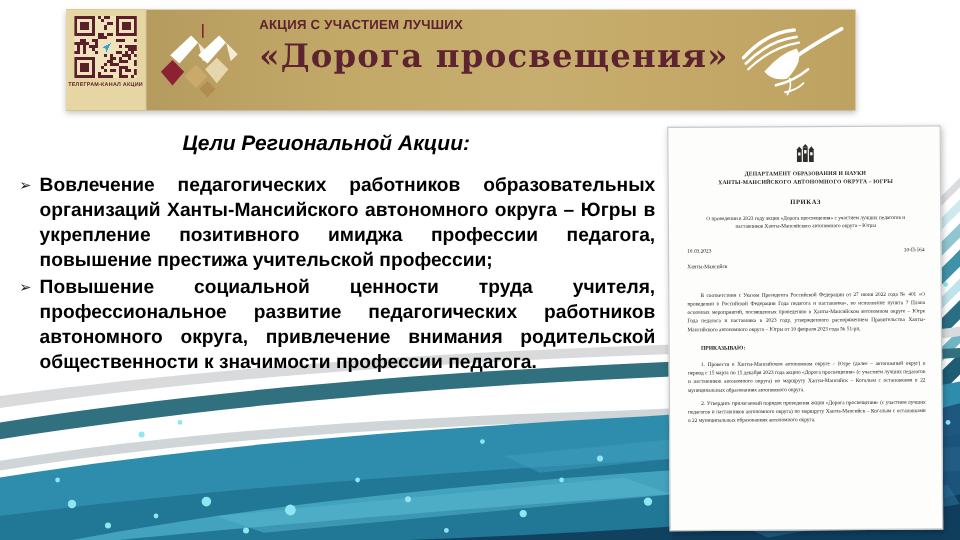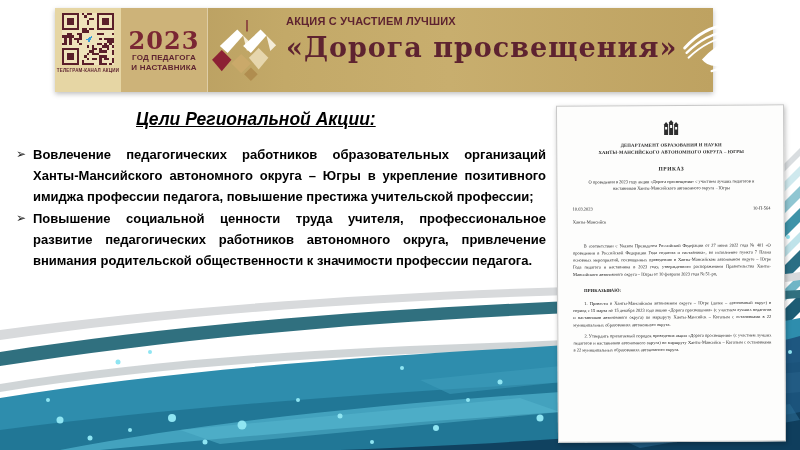--- a/index.html
+++ b/index.html
@@ -21,26 +21,26 @@
   .year-number { font-family:"DejaVu Serif", serif; font-size:24px; font-weight:bold; color:#7a2633; line-height:1; letter-spacing:1px; }
   .year-line { font-size:8px; font-weight:bold; color:#5e2430; line-height:1.25; letter-spacing:.2px; }
   .diamond-logo { width:96px; display:flex; align-items:center; justify-content:center; }
   .banner-center { flex:1; display:flex; flex-direction:column; align-items:flex-start; padding-top:7px; }
   .banner-sub { font-size:11px; font-weight:bold; color:#5e2330; line-height:1.25; text-align:center; letter-spacing:.2px; }
   .campaign-name { font-family:"DejaVu Serif", serif; font-weight:bold;
                    font-size:27px; color:#5e2330; margin-top:3px; letter-spacing:1px; white-space:nowrap; }
   .bird-logo { width:108px; display:flex; align-items:center; justify-content:center; }
 
   
-  .page-title { position:absolute; left:136px; top:109px; z-index:2;
-                font-size:17.5px; font-weight:bold; font-style:italic; color:#000;text-decoration:underline; }
+  .page-title { position:absolute; left:152px; top:109px; z-index:2;
+                font-size:17.5px; font-weight:bold; font-style:italic; color:#000; }
   .goals { position:absolute; left:16px; top:144px; width:530px; z-index:2; list-style:none; }
   .goal-item { display:flex; margin-bottom:1px; }
   .goal-marker { width:17px; flex:0 0 17px; font-size:12px; color:#222; padding-top:3px; }
-  .goal-text { flex:1; font-size:13px; font-weight:600; color:#000; line-height:21px; text-align:justify; }
+  .goal-text { flex:1; font-size:16px; font-weight:600; color:#000; line-height:21px; text-align:justify; }
 
   
   .document { position:absolute; left:557px; top:105px; width:228px; height:337px; z-index:1;
               background:#fdfdfc; border:1px solid #c9c9c9; box-shadow:1px 2px 5px rgba(0,0,0,.28);
               transform:rotate(-0.35deg); overflow:hidden; }
   .doc-inner { width:456px; height:674px; transform:scale(.5); transform-origin:top left;
                padding:16px 30px; font-family:"Liberation Serif", serif; color:#1c1c1c; }
   .doc-emblem { display:flex; justify-content:center; margin-top:10px; }
   .doc-org { margin-top:12px; text-align:center; font-size:9.4px; font-weight:bold; line-height:1.45; letter-spacing:.3px; }
   .doc-type { margin-top:20px; text-align:center; font-size:11px; font-weight:bold; letter-spacing:1px; }
@@ -226,25 +226,20 @@
           <rect x="12" y="20" width="1" height="1" fill="#5a1f2a"></rect>
           <rect x="15" y="20" width="1" height="1" fill="#5a1f2a"></rect>
           <rect x="16" y="20" width="1" height="1" fill="#5a1f2a"></rect>
           <rect x="17" y="20" width="1" height="1" fill="#5a1f2a"></rect>
           <rect x="19" y="20" width="1" height="1" fill="#5a1f2a"></rect>
           <rect x="8.5" y="8.5" width="4" height="4" fill="#efe3bb"></rect>
           <path d="M9 11 L12.4 9.2 L10.8 12.2 L10.4 10.9 Z" fill="#3aa0d8"></path>
         </svg>
       <div class="qr-caption">ТЕЛЕГРАМ-КАНАЛ АКЦИИ</div>
     </div>
-    <div class="year-logo">
-      <div class="year-number">2023</div>
-      <div class="year-line">ГОД ПЕДАГОГА</div>
-      <div class="year-line">И НАСТАВНИКА</div>
-    </div>
   </div>
   <div class="diamond-logo">
     <svg width="78" height="66" viewBox="0 0 80 68" xmlns="http://www.w3.org/2000/svg">
       <line x1="40" y1="3" x2="40" y2="15" stroke="#7a2633" stroke-width="1.4"></line>
       <polygon points="12,30 30,13 36,19 20,37" fill="#ffffff"></polygon>
       <polygon points="30,13 46,29 40,35 36,19" fill="#f4ecd8"></polygon>
       <polygon points="36,30 54,13 60,19 44,37" fill="#ffffff"></polygon>
       <polygon points="54,13 70,29 64,35 60,19" fill="#f4ecd8"></polygon>
       <polygon points="14,34 24,44 14,56 4,44" fill="#8c2134"></polygon>
       <polygon points="34,38 44,48 34,58 24,48" fill="#caa96a"></polygon>

